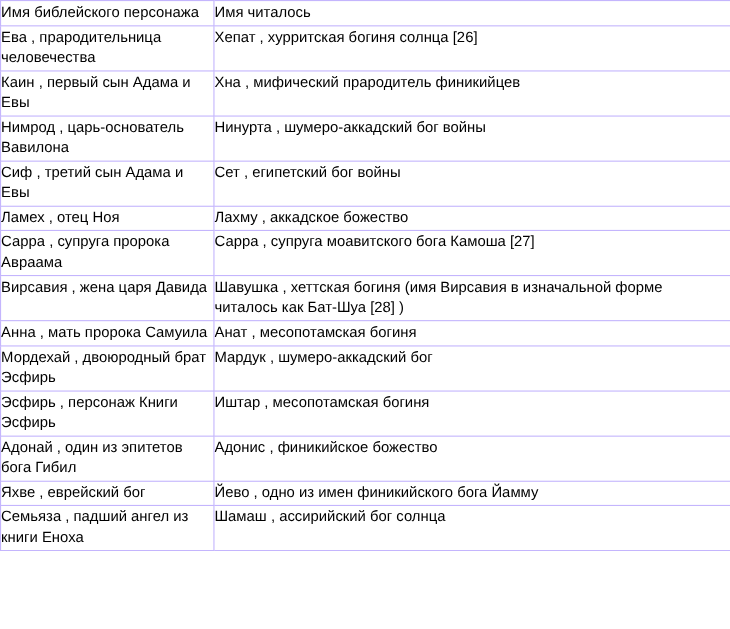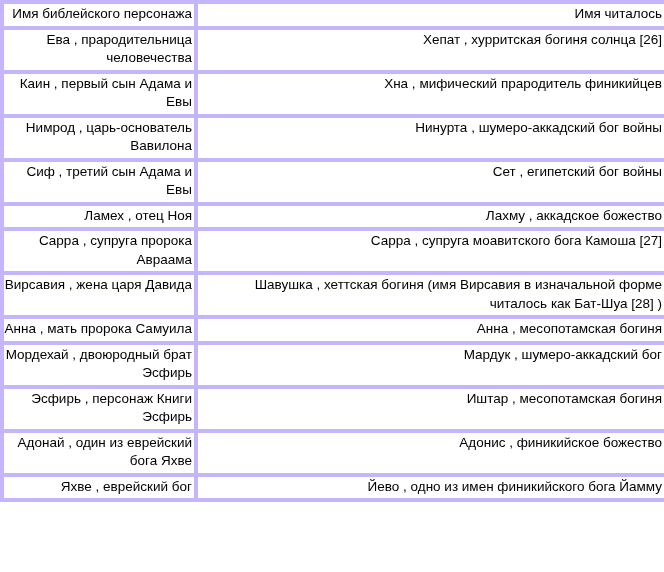--- a/index.html
+++ b/index.html
@@ -16,24 +16,24 @@
     width: 664px;
     font-family: "Liberation Sans", "DejaVu Sans", sans-serif;
     font-size: 13.5px;
     line-height: 18.5px;
     color: #000000;
     background: #ffffff;
   }
   col.col-bible { width: 194px; }
   col.col-deity { width: 470px; }
   th, td {
-    border: 4px solid #c4b5fd;
+    border: 1px solid #c4b5fd;
     padding: 1px 2px 2px 0;
     vertical-align: top;
-    text-align: right;
+    text-align: left;
     font-weight: normal;
     overflow: hidden;
     word-wrap: break-word;
   }
 </style>
 </head>
 <body>
 
 <table data-name="bible-deity-correspondence-table">
   <colgroup>
@@ -70,32 +70,36 @@
       <tr data-name="table-row">
         <td data-name="bible-character-cell">Сарра , супруга пророка Авраама</td>
         <td data-name="deity-cell">Сарра , супруга моавитского бога Камоша [27]</td>
       </tr>
       <tr data-name="table-row">
         <td data-name="bible-character-cell">Вирсавия , жена царя Давида</td>
         <td data-name="deity-cell">Шавушка , хеттская богиня (имя Вирсавия в изначальной форме читалось как Бат-Шуа [28] )</td>
       </tr>
       <tr data-name="table-row">
         <td data-name="bible-character-cell">Анна , мать пророка Самуила</td>
-        <td data-name="deity-cell">Анна , месопотамская богиня</td>
+        <td data-name="deity-cell">Анат , месопотамская богиня</td>
       </tr>
       <tr data-name="table-row">
         <td data-name="bible-character-cell">Мордехай , двоюродный брат Эсфирь</td>
         <td data-name="deity-cell">Мардук , шумеро-аккадский бог</td>
       </tr>
       <tr data-name="table-row">
         <td data-name="bible-character-cell">Эсфирь , персонаж Книги Эсфирь</td>
         <td data-name="deity-cell">Иштар , месопотамская богиня</td>
       </tr>
       <tr data-name="table-row">
-        <td data-name="bible-character-cell">Адонай , один из еврейский бога Яхве</td>
+        <td data-name="bible-character-cell">Адонай , один из эпитетов бога Гибил</td>
         <td data-name="deity-cell">Адонис , финикийское божество</td>
       </tr>
       <tr data-name="table-row">
         <td data-name="bible-character-cell">Яхве , еврейский бог</td>
         <td data-name="deity-cell">Йево , одно из имен финикийского бога Йамму</td>
       </tr>
+      <tr data-name="table-row">
+        <td data-name="bible-character-cell">Семьяза , падший ангел из книги Еноха</td>
+        <td data-name="deity-cell">Шамаш , ассирийский бог солнца</td>
+      </tr>
     </tbody>
 </table>
 
 </body></html>

